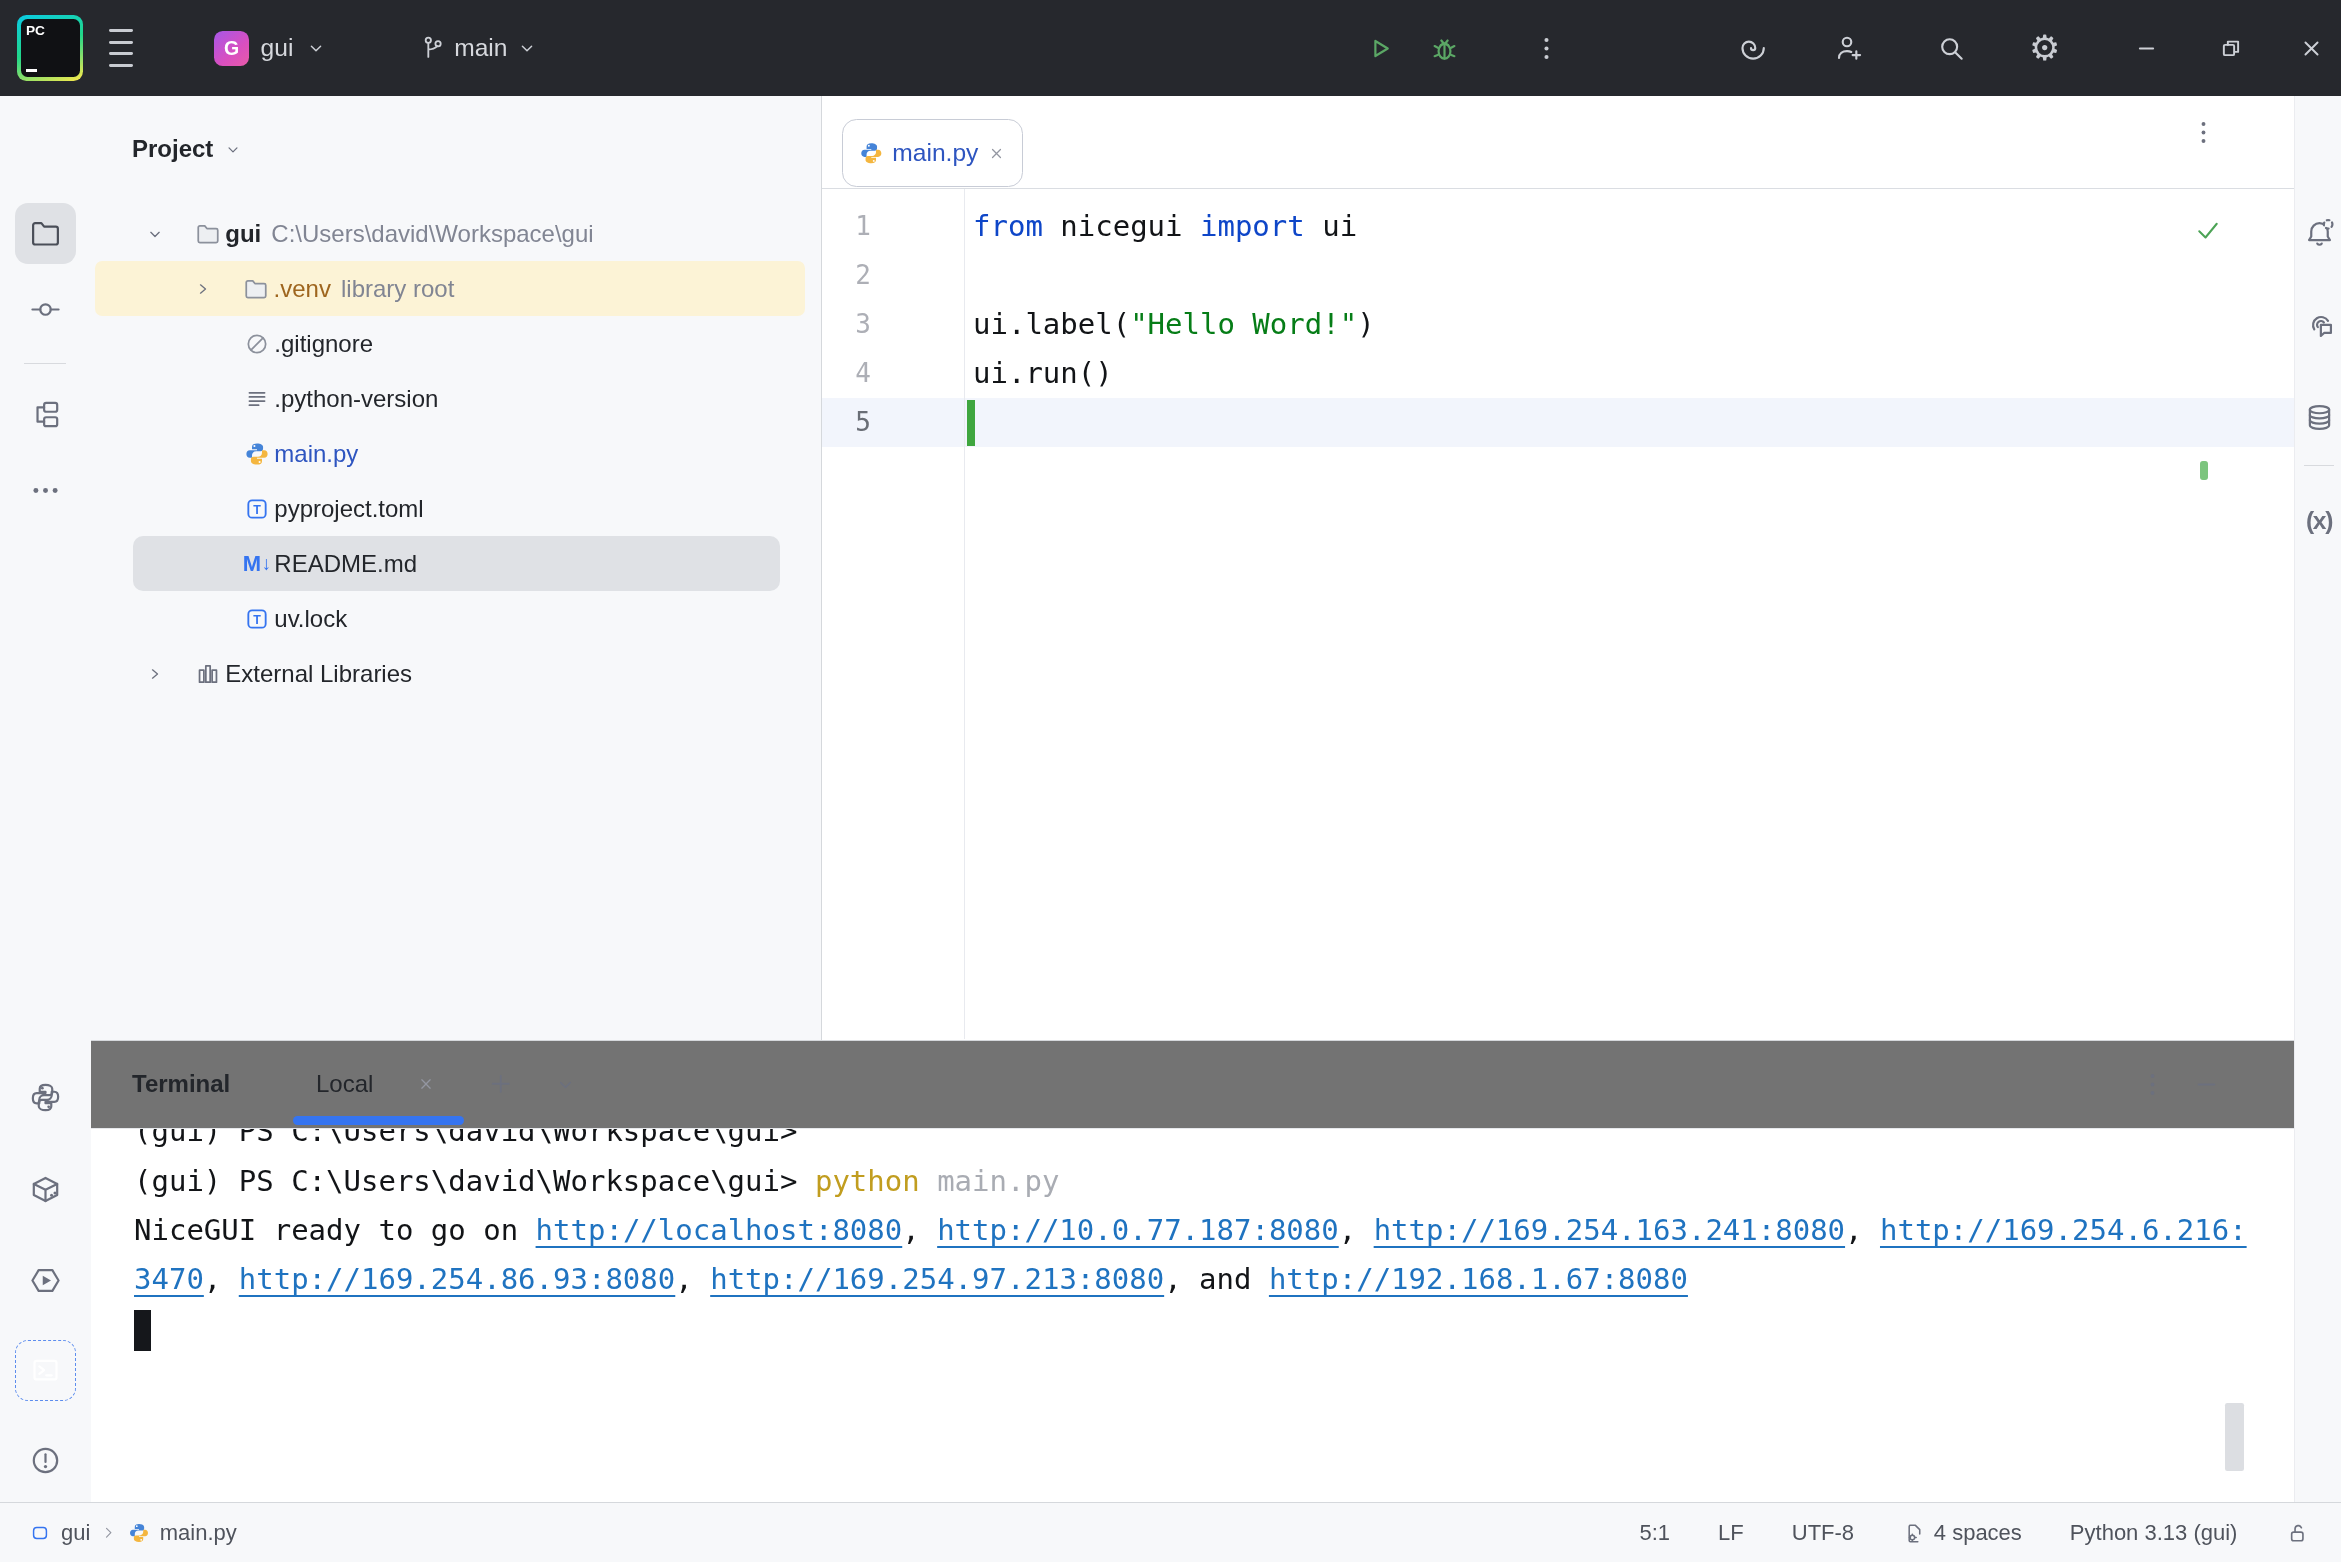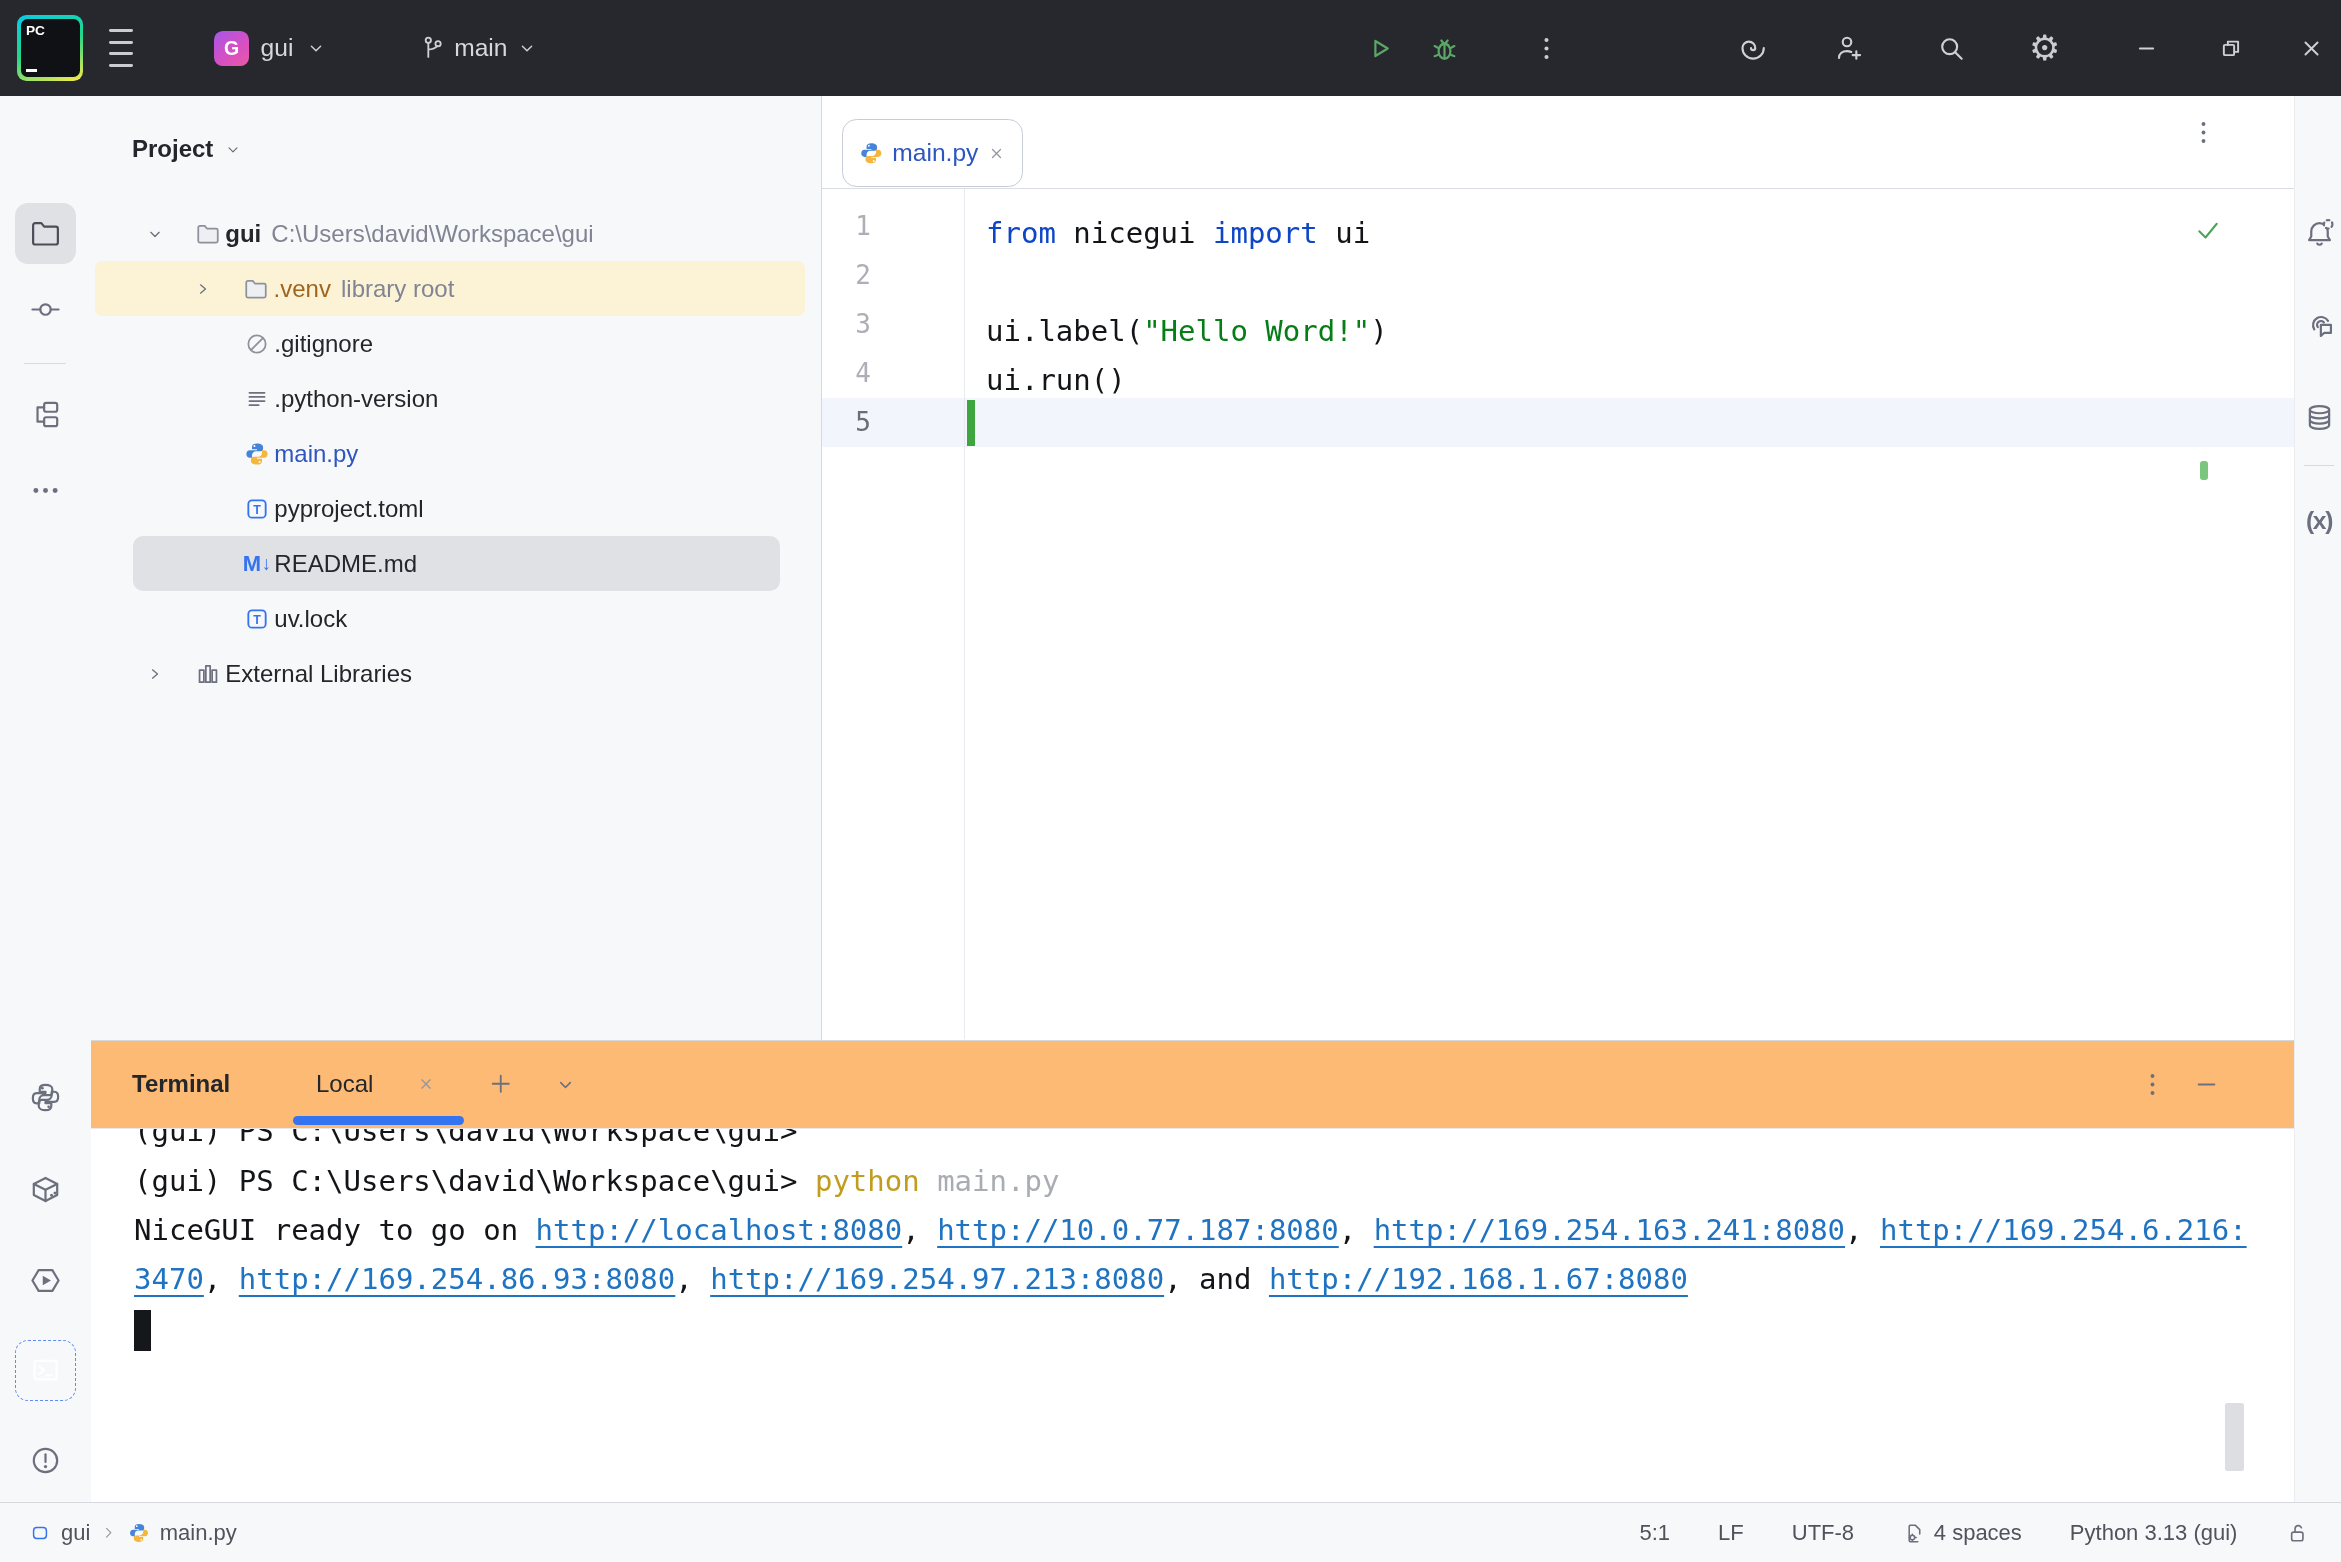--- a/index.html
+++ b/index.html
@@ -51,31 +51,31 @@
 
   
   .editor{position:absolute;left:822px;top:96px;width:1472px;height:944px;background:#fff;}
   .tabbar{position:absolute;left:0;top:0;width:100%;height:93px;border-bottom:1.4px solid #DADDE2;box-sizing:border-box;background:#fff;}
   .tab{position:absolute;left:20px;top:23px;height:68px;display:flex;align-items:center;padding:0 16px;
        border:1.4px solid #C8CCD6;border-radius:14.5px;background:#fff;box-sizing:border-box;gap:8.7px;}
   .tab .lbl{font-size:24.6px;color:#2E55C0;}
   .codefont{font-family:"DejaVu Sans Mono","Liberation Mono",monospace;font-size:29px;white-space:pre;}
   .gut{position:absolute;left:0;width:49px;text-align:right;color:#ADAFB6;
        font-family:"DejaVu Sans Mono","Liberation Mono",monospace;font-size:26px;line-height:49px;height:49px;}
-  .cline{position:absolute;left:164px;height:49px;line-height:49px;color:#121417;margin-top:7px;}
+  .cline{position:absolute;left:151px;height:49px;line-height:49px;color:#121417;}
   .kw{color:#0E46C8;}
   .str{color:#067D17;}
   .curline{position:absolute;left:0;top:302px;width:100%;height:49px;background:#F2F5FC;}
   .gutsep{position:absolute;left:142px;top:93px;width:1.4px;height:850px;background:#E8EAEF;}
   .caret{position:absolute;left:145px;top:304px;width:8px;height:46px;background:#3FA63F;}
   .stripemark{position:absolute;left:1378px;top:365px;width:8px;height:19px;border-radius:2.9px;background:#7CC57E;}
 
   
   .terminal{position:absolute;left:91px;top:1040px;width:2203px;height:462px;background:#fff;border-top:1.4px solid #D5D8DC;box-sizing:border-box;}
-  .thdr{position:absolute;left:0;top:0;width:100%;height:88px;background:#fdba74;border-bottom:1.4px solid #E6E8EC;box-sizing:border-box;}
+  .thdr{position:absolute;left:0;top:0;width:100%;height:88px;background:#737373;border-bottom:1.4px solid #E6E8EC;box-sizing:border-box;}
   .thdr .item{position:absolute;top:0;height:86px;display:flex;align-items:center;color:#23262B;font-size:24px;}
   .tabline{position:absolute;left:202px;top:75px;width:171px;height:9.4px;border-radius:5px;background:#3574F0;}
   .tbody{position:absolute;left:0;top:88px;width:100%;height:373px;overflow:hidden;background:#fff;}
   .tline{position:absolute;left:43px;height:49px;line-height:49px;color:#121417;
          font-family:"DejaVu Sans Mono","Liberation Mono",monospace;font-size:29px;white-space:pre;}
   .tlink{color:#1F73C0;text-decoration:underline;text-underline-offset:5.8px;text-decoration-thickness:1.8px;}
   .cmd{color:#C19D1F;}
   .arg{color:#A9ACB3;}
   .blockcursor{display:inline-block;width:17.4px;height:41px;background:#15171B;vertical-align:middle;}
   .tscroll{position:absolute;left:2134px;top:362px;width:19px;height:68px;background:#DCDEE2;border-radius:2.2px;}

